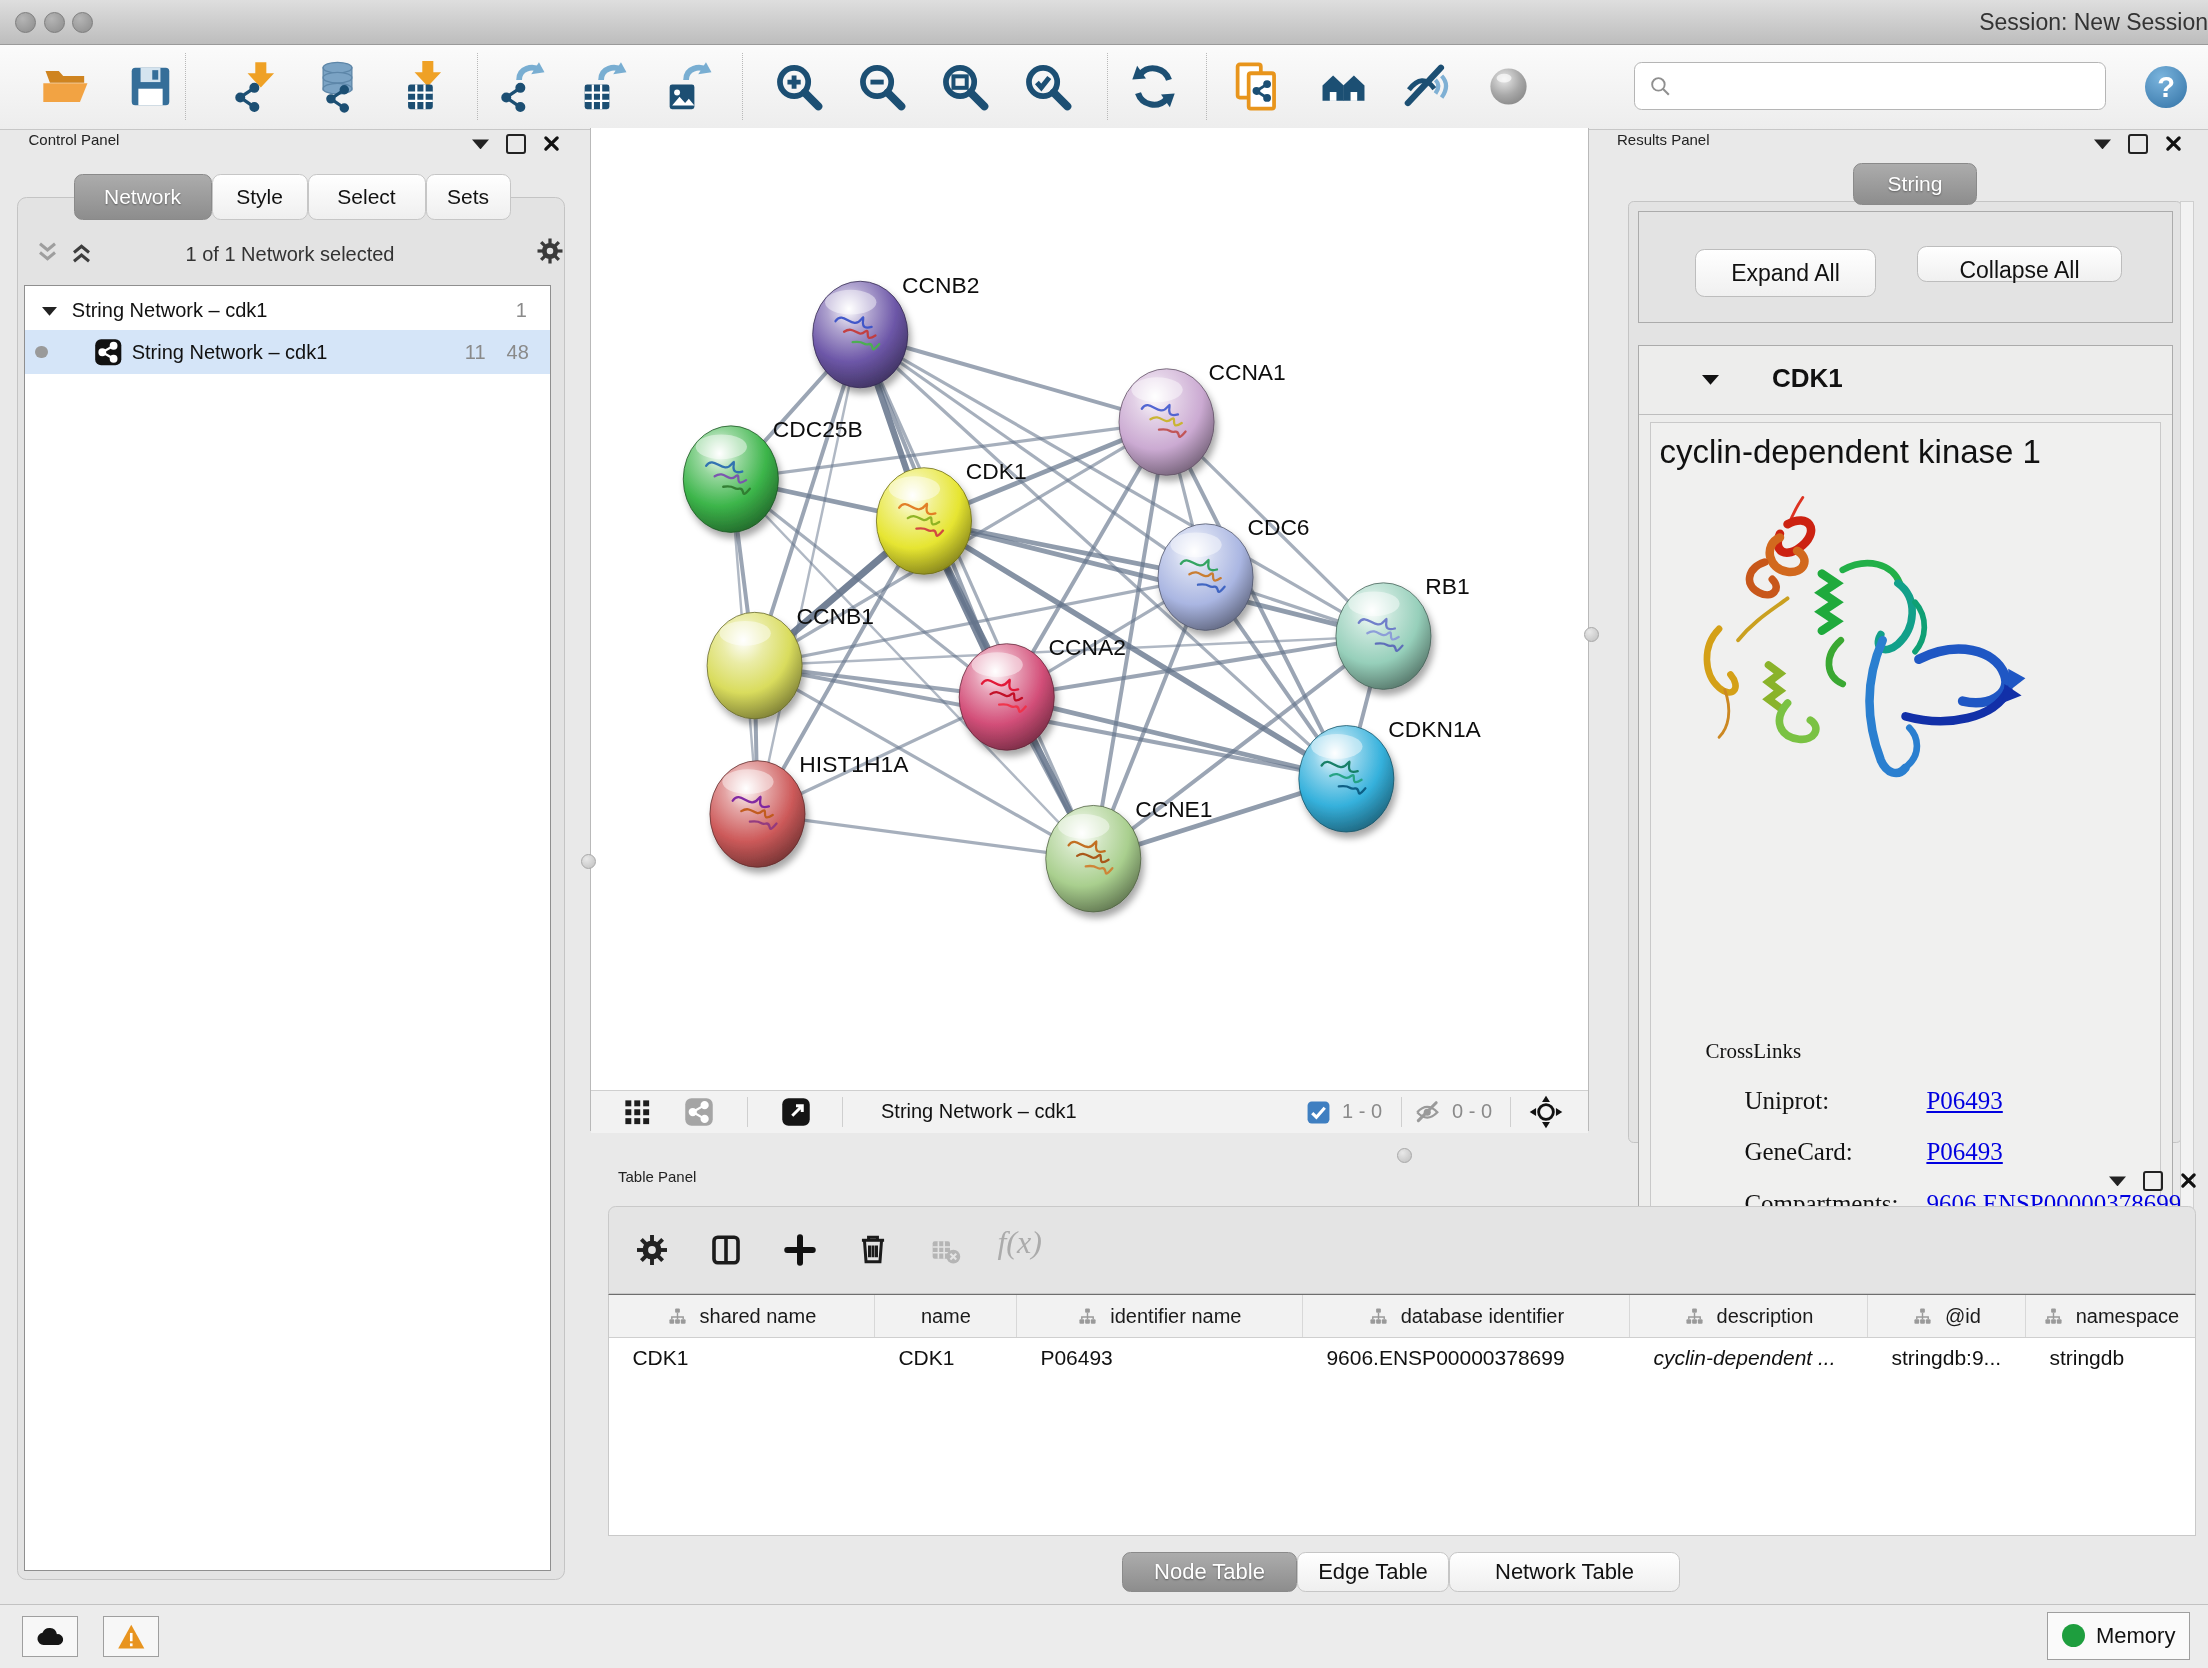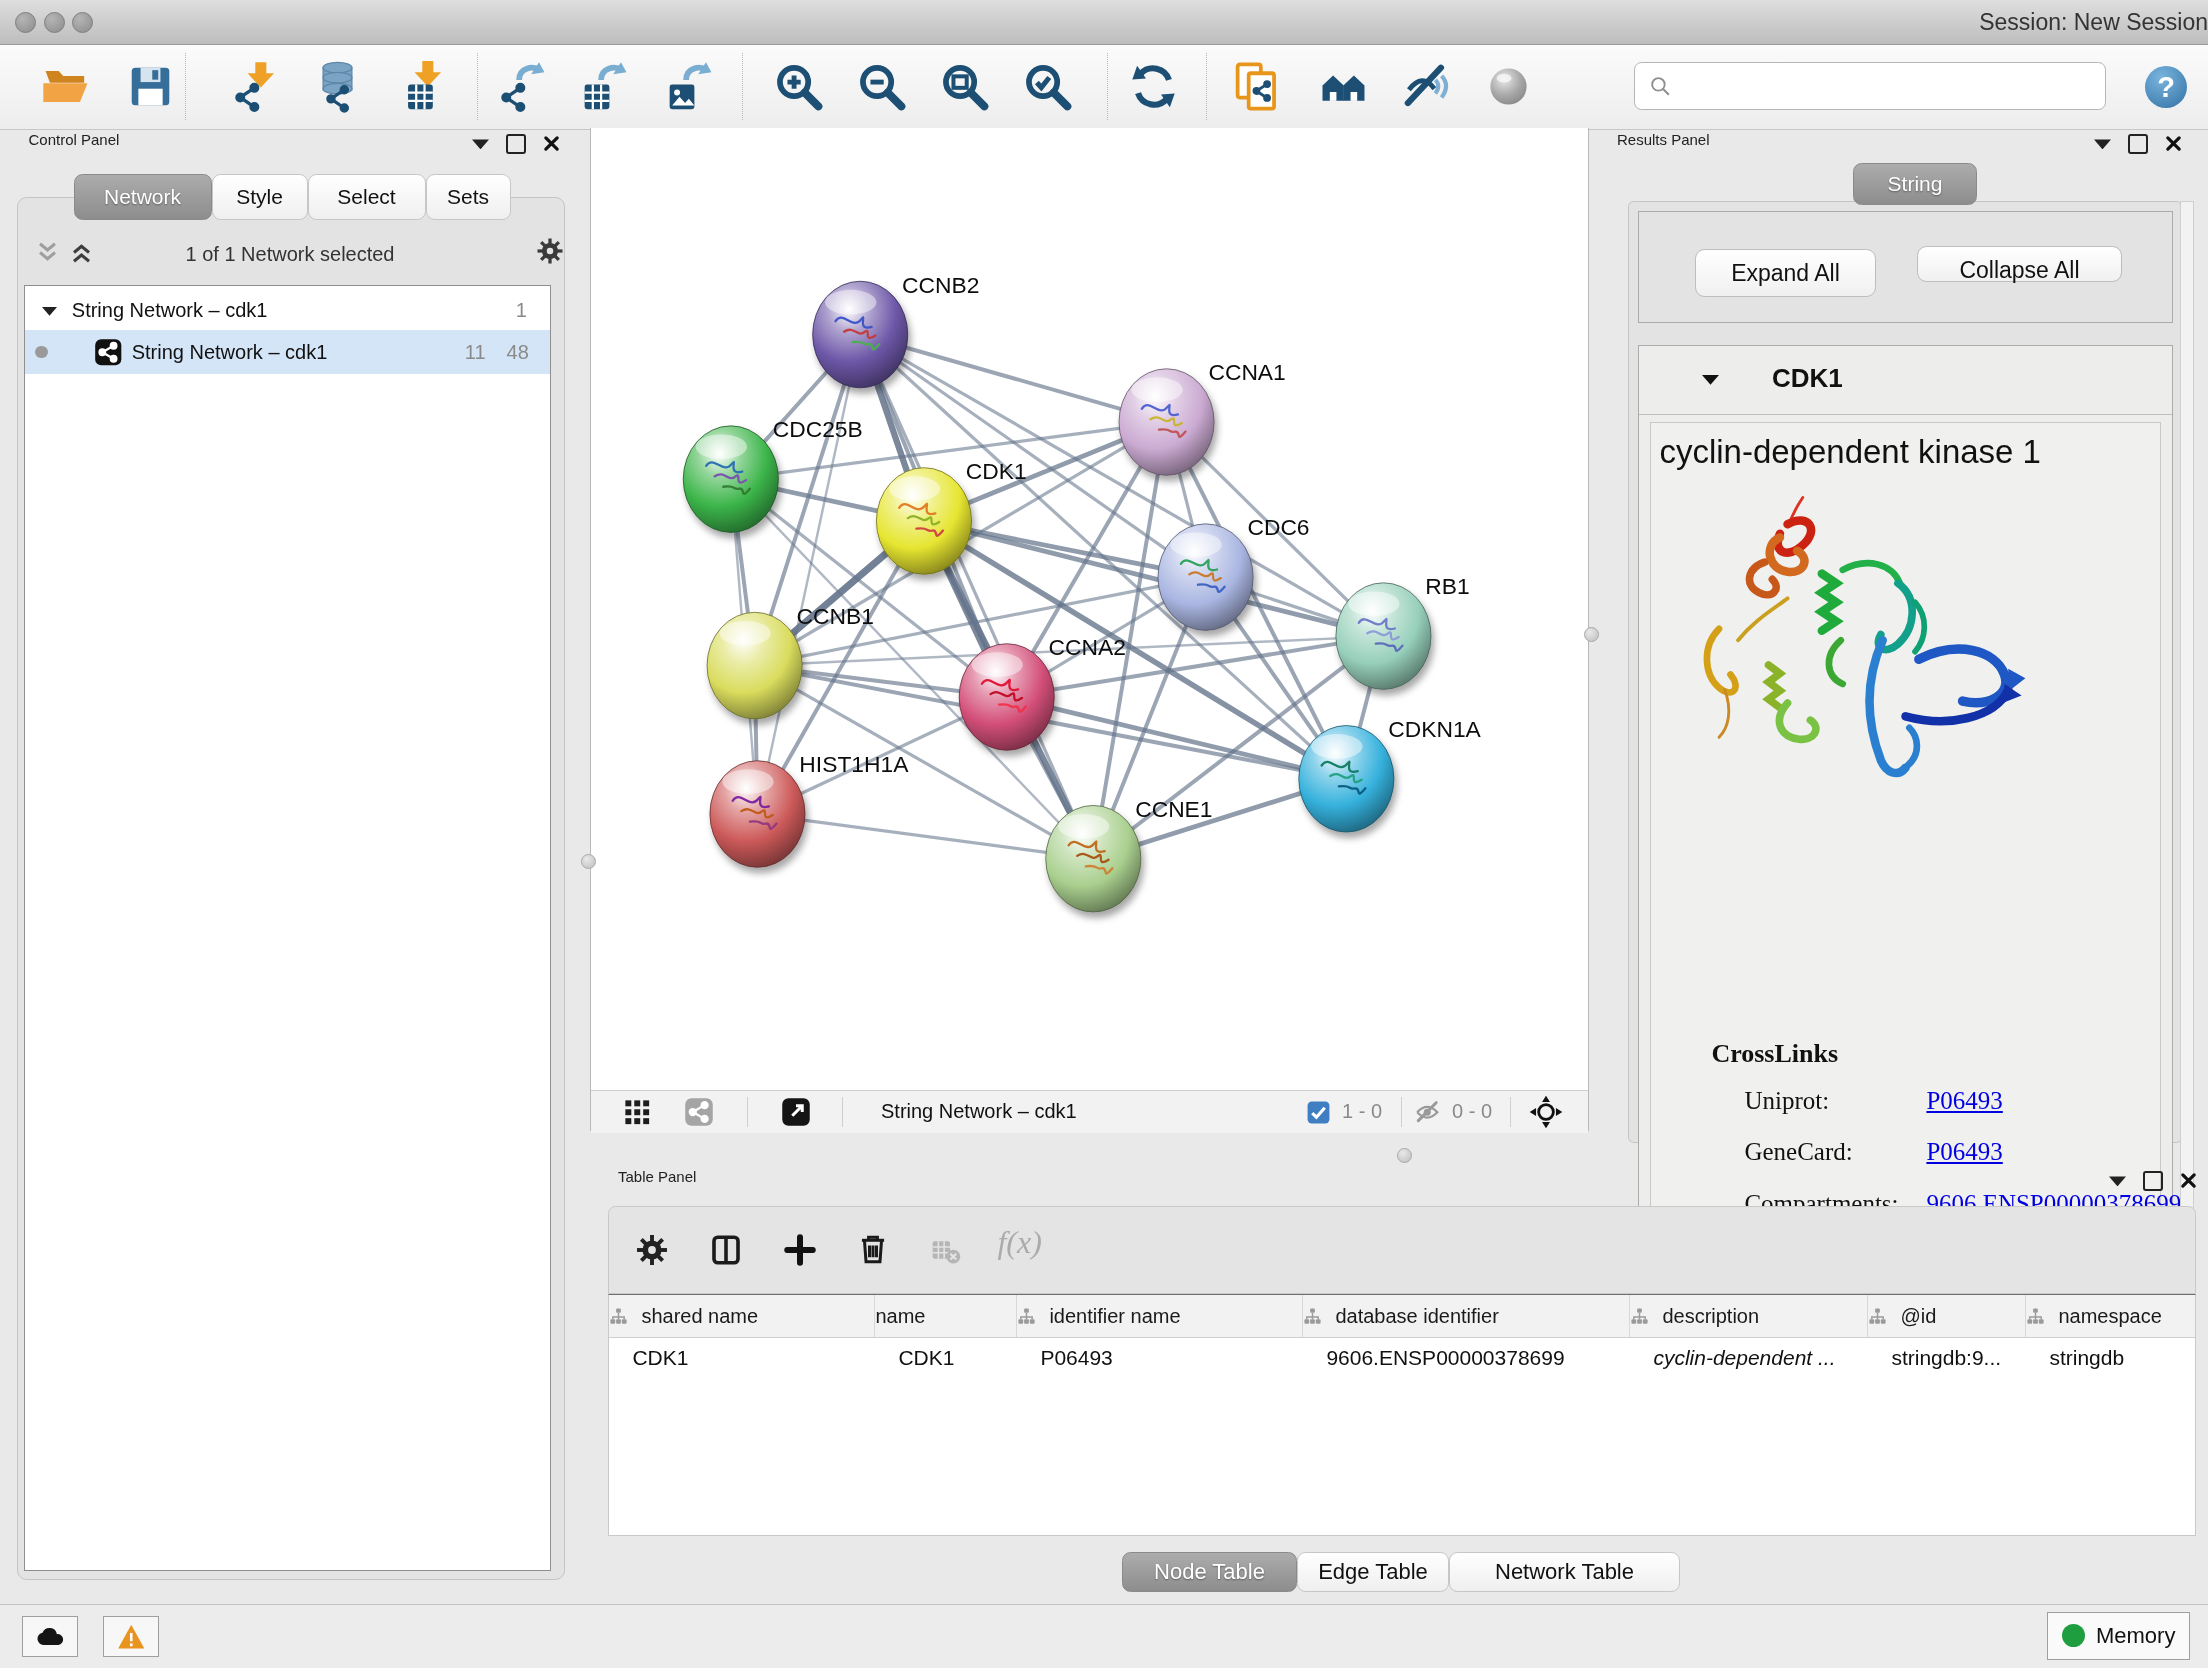--- a/index.html
+++ b/index.html
@@ -54,21 +54,21 @@
   .xl-row{position:absolute;left:93px;font-size:25px;font-family:"Liberation Serif",serif}
   .xl-link{position:absolute;left:275px;color:#0000e0;text-decoration:underline;
     font-size:25px;font-family:"Liberation Serif",serif}
   
   #table-panel{left:597px;top:1165px;width:1611px;height:417px}
   #tbl-toolbar{position:absolute;left:11.4px;top:41px;width:1588px;height:88px;background:#e4e4e4;
     border:1px solid #c9c9c9;border-radius:7.6px 7.6px 0 0;box-sizing:border-box}
   #tbl-box{position:absolute;left:11.4px;top:129px;width:1588px;height:242px;background:#fff;
     border:1px solid #c9c9c9;border-top:1.9px solid #6e6e6e;box-sizing:border-box;overflow:hidden}
   #tbl-head{display:flex;height:42px;background:#f2f2f2;border-bottom:1px solid #cfcfcf}
-  .th{display:flex;align-items:center;gap:13px;font-size:20px;
+  .th{display:flex;align-items:center;justify-content:center;gap:13px;font-size:20px;
     box-sizing:border-box;border-right:1px solid #d8d8d8;color:#1a1a1a}
   #tbl-row{display:flex;height:40px}
   .td{font-size:21px;line-height:40px;box-sizing:border-box;padding-left:23px;white-space:nowrap;
     overflow:hidden}
   
   #statusbar{left:0;top:1604px;width:2208px;height:65px;background:#ececec;border-top:1px solid #c2c2c2}
   .sb-box{position:absolute;top:10.5px;width:54px;height:39px;background:#f7f7f7;border:1.4px solid #9f9f9f;
     display:flex;align-items:center;justify-content:center}
   #memory-btn{position:absolute;left:2047px;top:6.7px;width:141px;height:46px;background:#fafafa;
     border:1.4px solid #9f9f9f;display:flex;align-items:center;justify-content:center;gap:11.4px;font-size:22px}
@@ -606,21 +606,21 @@
           <path d="M238 292 C252 280 250 262 240 252" stroke="#2a7fd0" stroke-width="7"></path>
           <path d="M250 180 C290 160 330 170 340 196 C348 218 322 230 296 224" stroke="#1f57c4" stroke-width="10"></path>
           <path d="M236 240 C280 252 330 242 344 212" stroke="#1230a8" stroke-width="9"></path>
           <path d="M246 120 C260 136 258 158 246 172" stroke="#0fa074" stroke-width="6"></path>
         </g>
         <polygon points="344,190 362,200 344,214" fill="#1f57c4"></polygon>
         <polygon points="340,206 358,218 338,226" fill="#1230a8"></polygon>
       </svg>
 
       <div id="crosslinks">
-        <span style="position:absolute;left:60px;top:616px;font-size:26px;font-weight:bold;font-family:'Liberation Serif',serif">CrossLinks</span>
+        <span style="position:absolute;left:54px;top:616px;font-size:21px;font-weight:normal;font-family:'Liberation Serif',serif">CrossLinks</span>
         <span class="xl-row" style="top:664px">Uniprot:</span>
         <a class="xl-link" style="top:664px">P06493</a>
         <span class="xl-row" style="top:715px">GeneCard:</span>
         <a class="xl-link" style="top:715px">P06493</a>
         <span class="xl-row" style="top:767px">Compartments:</span>
         <a class="xl-link" style="top:767px">9606.ENSP00000378699</a>
         <span class="xl-row" style="top:818px">Tissues:</span>
         <a class="xl-link" style="top:818px">9606.ENSP00000378699</a>
         <span class="xl-row" style="top:869px">Pharos:</span>
         <a class="xl-link" style="top:869px">P06493</a>

